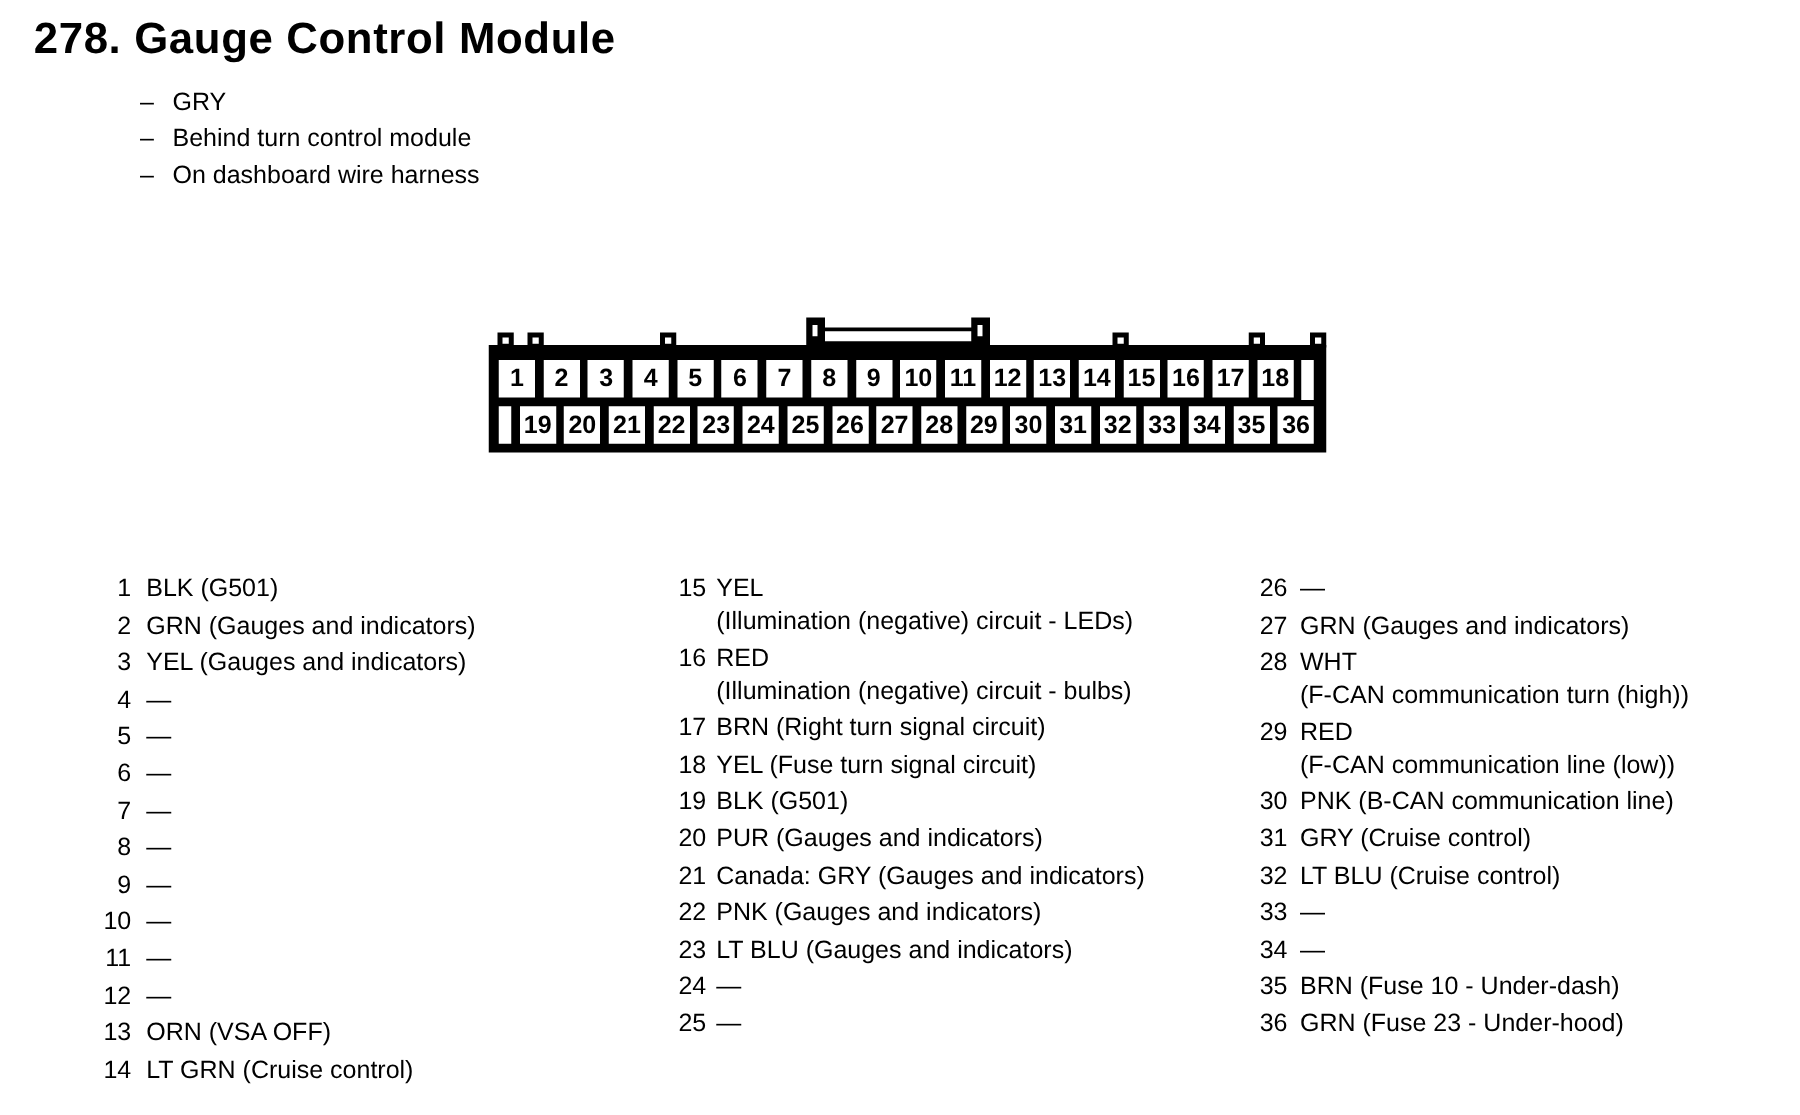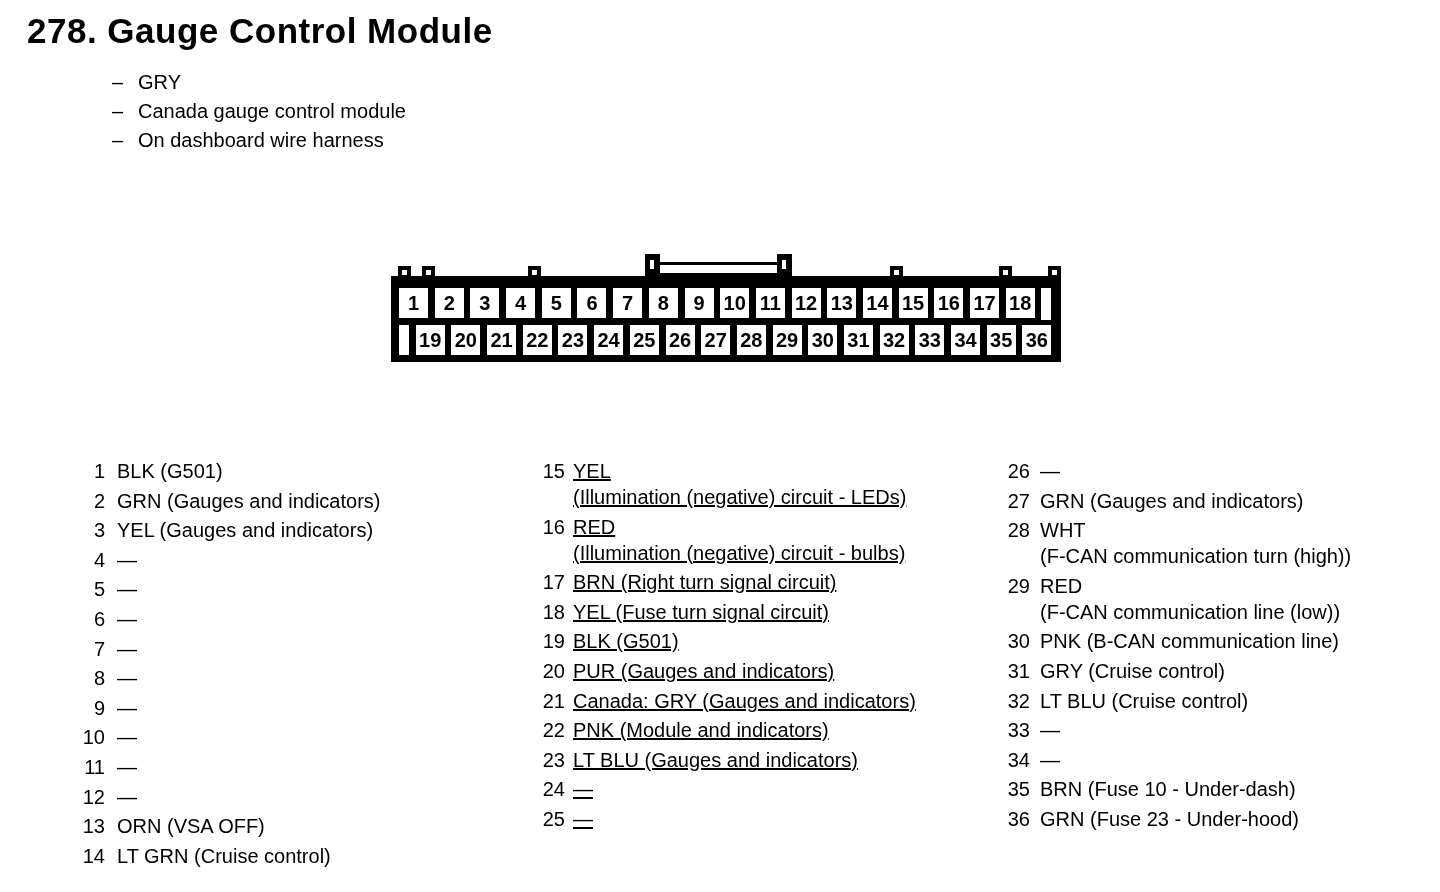--- a/index.html
+++ b/index.html
@@ -58,41 +58,41 @@
   .pin-sliver.tall { height:32px; }
 
   
   .pin-col { position:absolute; top:458px; font-size:20px; line-height:26px; }
   .pin-col-1 { left:73px;  width:450px; }
   .pin-col-2 { left:533px; width:460px; }
   .pin-col-3 { left:998px; width:430px; }
   .pin-entry { display:flex; margin-bottom:3.6px; }
   .pin-num { width:32px; flex:none; text-align:right; }
   .pin-col-1 .pin-text { margin-left:12px; }
-  .pin-col-2 .pin-text { margin-left:8px;text-decoration:underline;  }
+  .pin-col-2 .pin-text { margin-left:8px;  }
   .pin-col-3 .pin-text { margin-left:10px; }
   .pin-text .line2 { display:block; }
 </style>
 </head>
 <body>
 
 <div class="page">
 
   <div class="title">278. Gauge Control Module</div>
 
   <div class="bullets">
 
       <div class="bullet-line">
         <span class="bullet-dash">–</span>
         <span>GRY</span>
       </div>
 
       <div class="bullet-line">
         <span class="bullet-dash">–</span>
-        <span>Canada gauge control module</span>
+        <span>Behind turn control module</span>
       </div>
 
       <div class="bullet-line">
         <span class="bullet-dash">–</span>
         <span>On dashboard wire harness</span>
       </div>
     </div>
 
   <div class="connector-wrap">
 
@@ -378,21 +378,21 @@
         <span class="pin-num">21</span>
         <span class="pin-text">
           <span>Canada: GRY (Gauges and indicators)</span>
           
         </span>
       </div>
 
       <div class="pin-entry">
         <span class="pin-num">22</span>
         <span class="pin-text">
-          <span>PNK (Module and indicators)</span>
+          <span>PNK (Gauges and indicators)</span>
           
         </span>
       </div>
 
       <div class="pin-entry">
         <span class="pin-num">23</span>
         <span class="pin-text">
           <span>LT BLU (Gauges and indicators)</span>
           
         </span>

